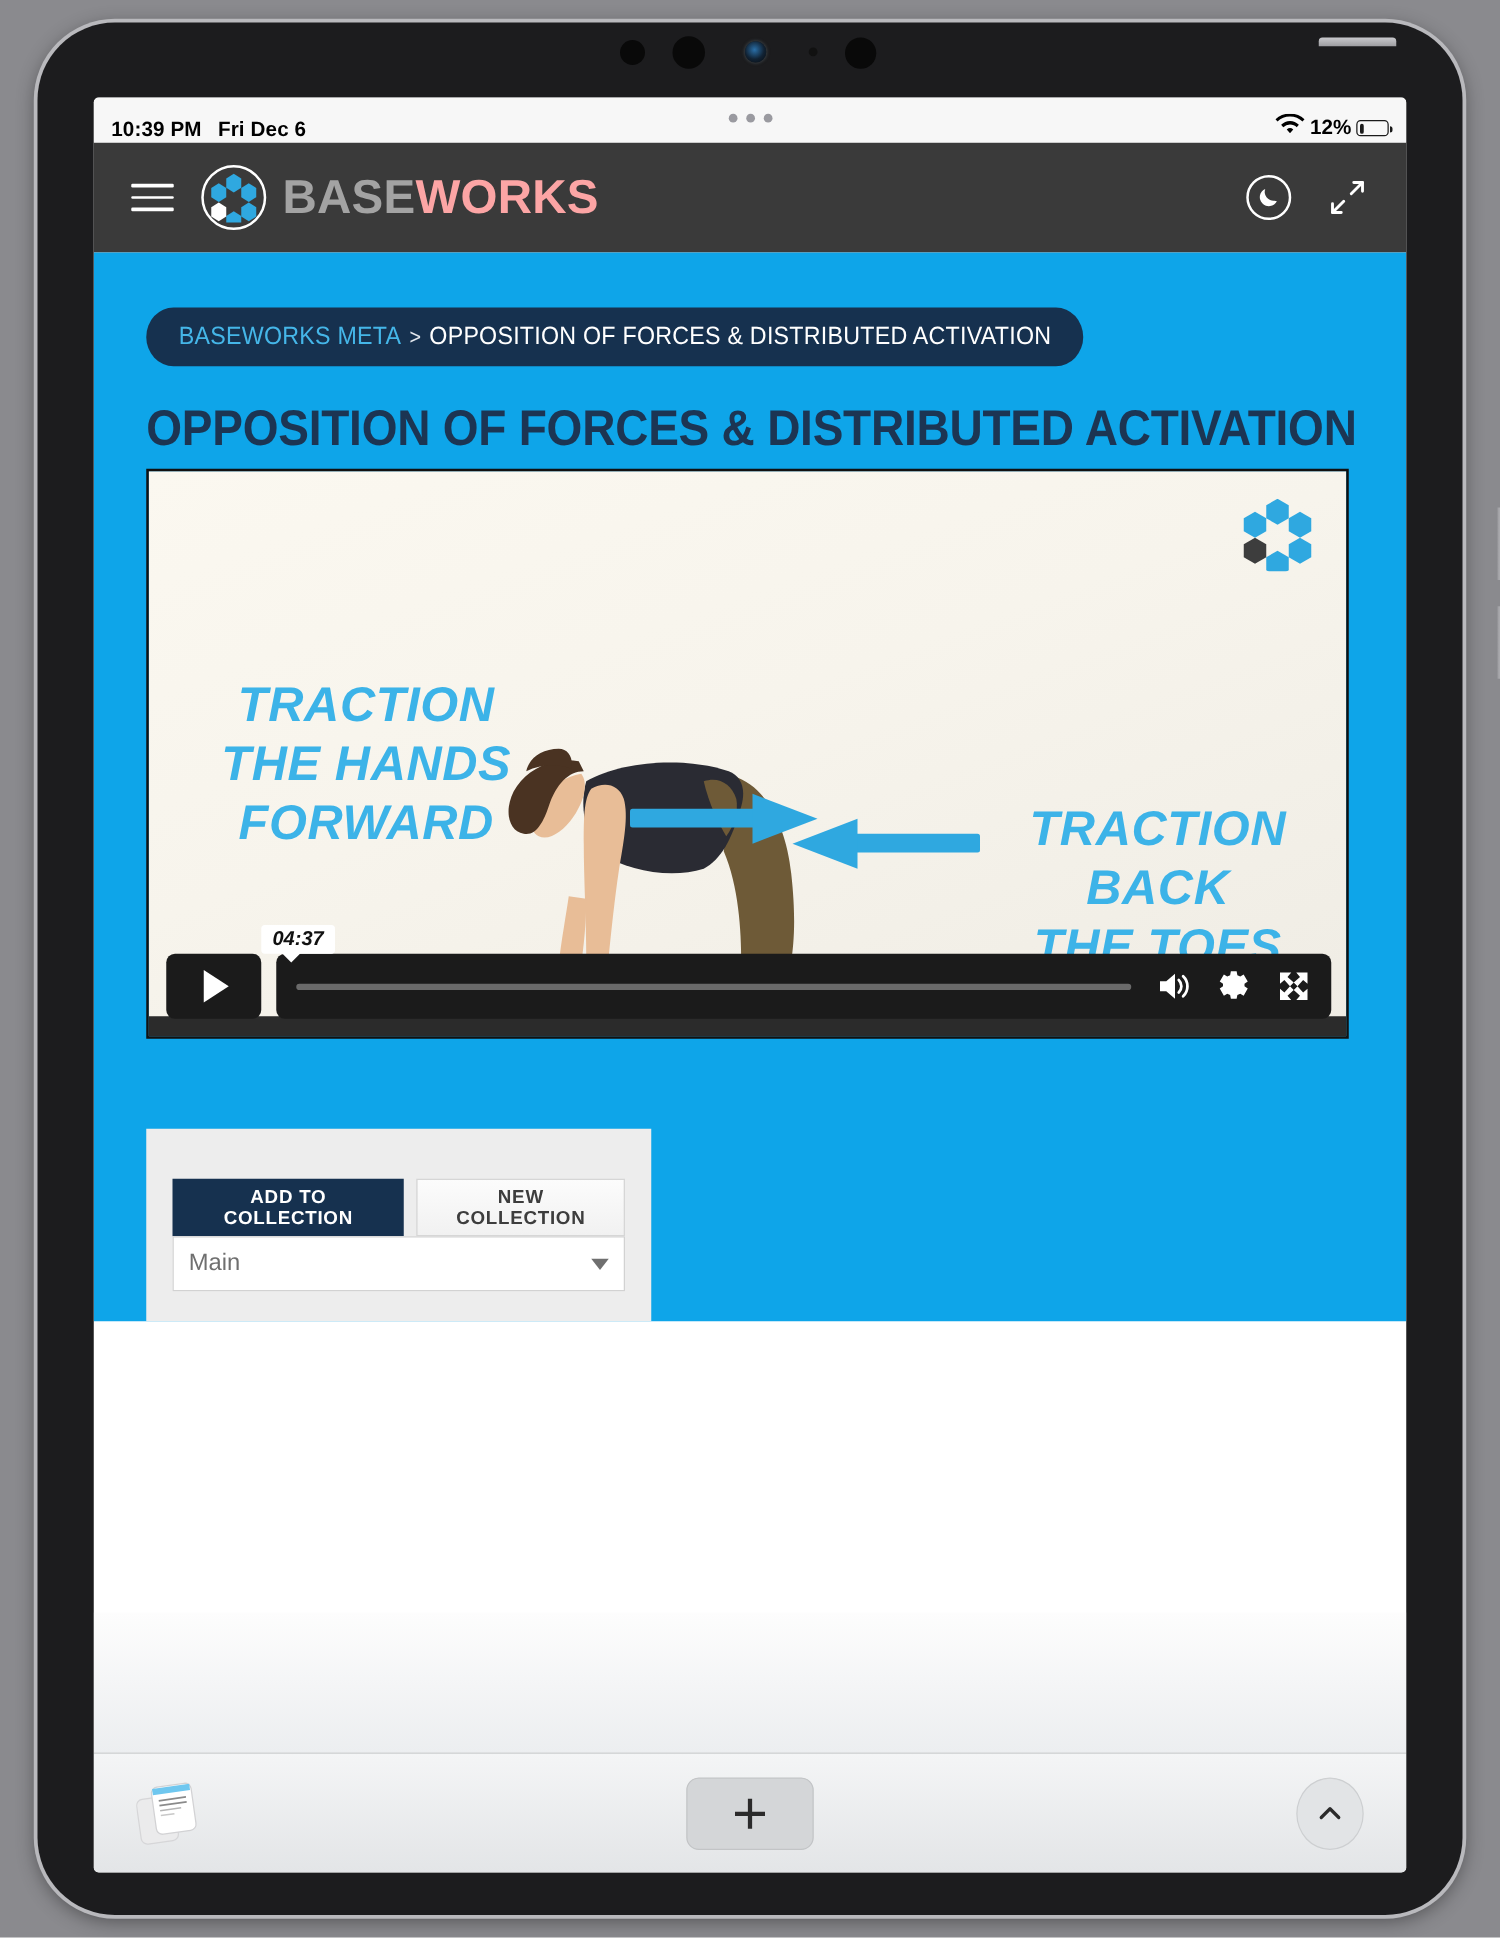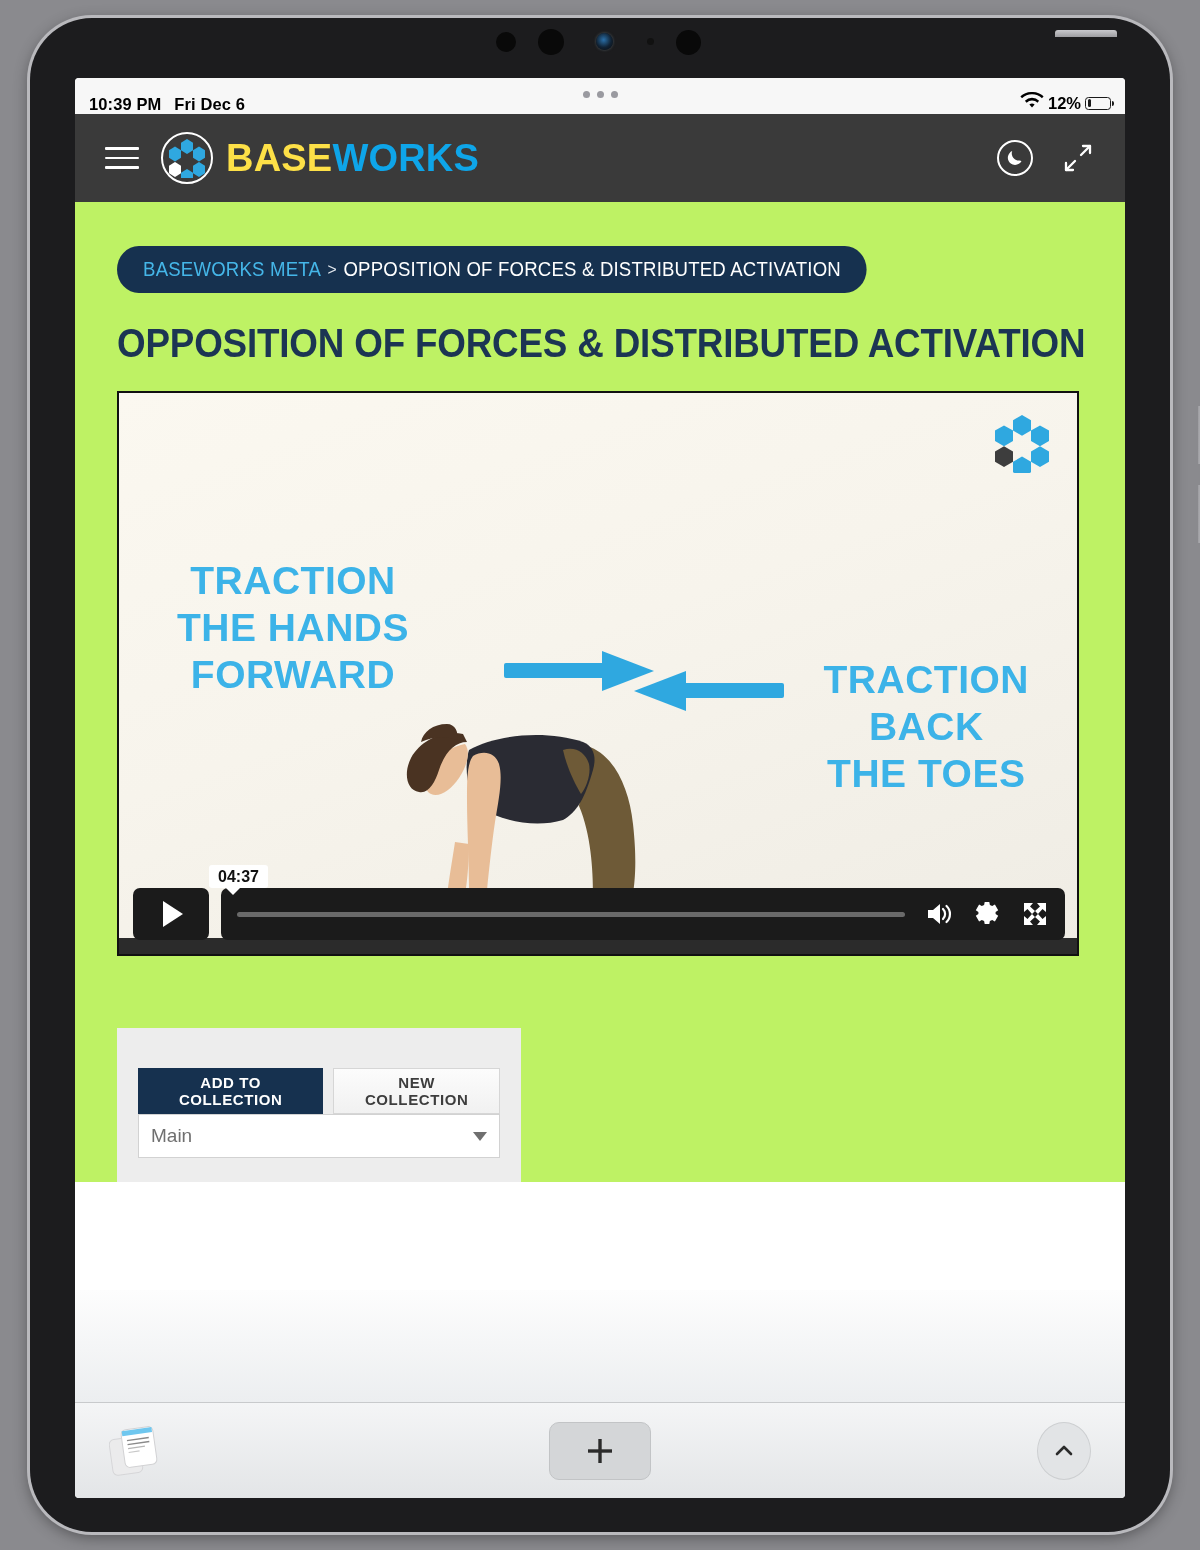--- a/index.html
+++ b/index.html
@@ -95,29 +95,29 @@
     display: flex; align-items: center; padding: 0 30px;
   }
   #hamburger-menu-button { width: 34px; cursor:pointer; display:flex; flex-direction:column; gap:7px; }
   #hamburger-menu-button span { display:block; height:2.5px; background:#fff; border-radius:1px; }
   #brand-logo { display:flex; align-items:center; margin-left: 22px; }
   #logo-mark { width: 52px; height: 52px; border: 2.5px solid #fff; border-radius: 50%;
                position: relative; }
   .hexflower { position:absolute; left:50%; top:50%; transform:translate(-50%,-50%); }
   #brand-wordmark { margin-left: 13px; font-size: 38px; font-weight: 800;
                     letter-spacing: .2px; line-height: 1; }
-  #brand-wordmark .base { color: #fde047; margin-top: 13px; }
-  #brand-wordmark .works { color: #0ea5e9; }
+  #brand-wordmark .base { color: #a3a3a3; margin-top: 13px; }
+  #brand-wordmark .works { color: #fca5a5; }
   #header-actions { margin-left:auto; display:flex; align-items:center; gap: 28px; }
   #dark-mode-toggle { width: 36px; height: 36px; border: 2.5px solid #fff; border-radius:50%;
                       display:flex; align-items:center; justify-content:center; cursor:pointer; }
   #fullscreen-toggle { width: 34px; height: 34px; cursor:pointer; }
 
   
-  #page-content { padding: 0 42px; background:#bef264; }
+  #page-content { padding: 0 42px; background:#0ea5e9; }
   #breadcrumb {
     display:inline-flex; align-items:center;
     margin-top: 44px;
     background: #16314f; color:#fff;
     border-radius: 26px; padding: 12px 28px;
     font-size: 20px; letter-spacing: .2px;
     font-family: "Liberation Sans Narrow","Liberation Sans", sans-serif;
     transform: scaleX(.93); transform-origin: left center;
   }
   #breadcrumb-root { color:#45b6e8; }
@@ -128,26 +128,27 @@
     margin-top: 28px;
     font-size: 40px; font-weight: 800;
     color: #1c3553; letter-spacing: -0.2px;
     font-family: "Liberation Sans Narrow","Liberation Sans", sans-serif;
     transform: scaleX(.92); transform-origin: left center;
     white-space: nowrap;
   }
 
   
   #video-player {
-    margin-top: 25px;
-    width: 962px; height: 565px;
+    margin-top: 9px;
+    width: 962px; height: 456px;
     border: 2px solid #111;
     position: relative;
     background: linear-gradient(160deg,#fbf8f0 0%, #f7f4ec 45%, #efece4 100%);
     overflow: hidden;
+    font-style: italic;
   }
   #video-watermark { position:absolute; right: 24px; top: 22px; width: 62px; height: 58px; }
   #overlay-text-left, #overlay-text-right {
     position:absolute; color:#3cb3e8; font-weight:800; line-height: 1.0;
     font-family: "Liberation Sans Narrow","Liberation Sans", sans-serif;
     text-align:center; letter-spacing:.5px;
   }
   #overlay-text-left { left: 58px; top: 168px; font-size: 39px; }
   #overlay-text-right { right: 48px; top: 267px; font-size: 39px; }
   #overlay-text-left div, #overlay-text-right div { margin-bottom: 8px; }

